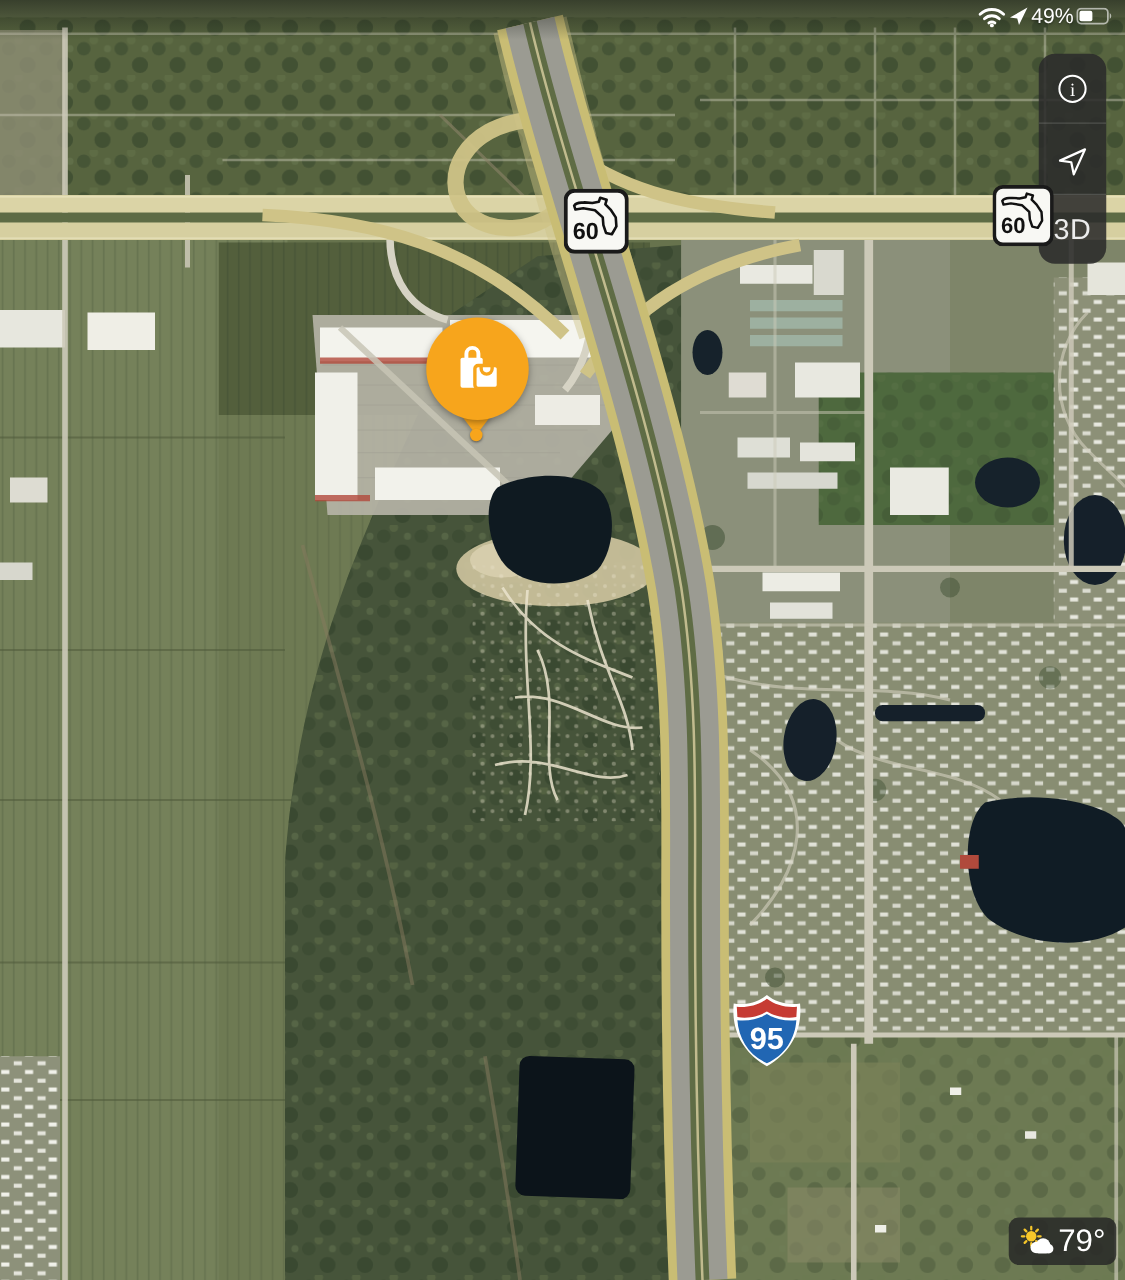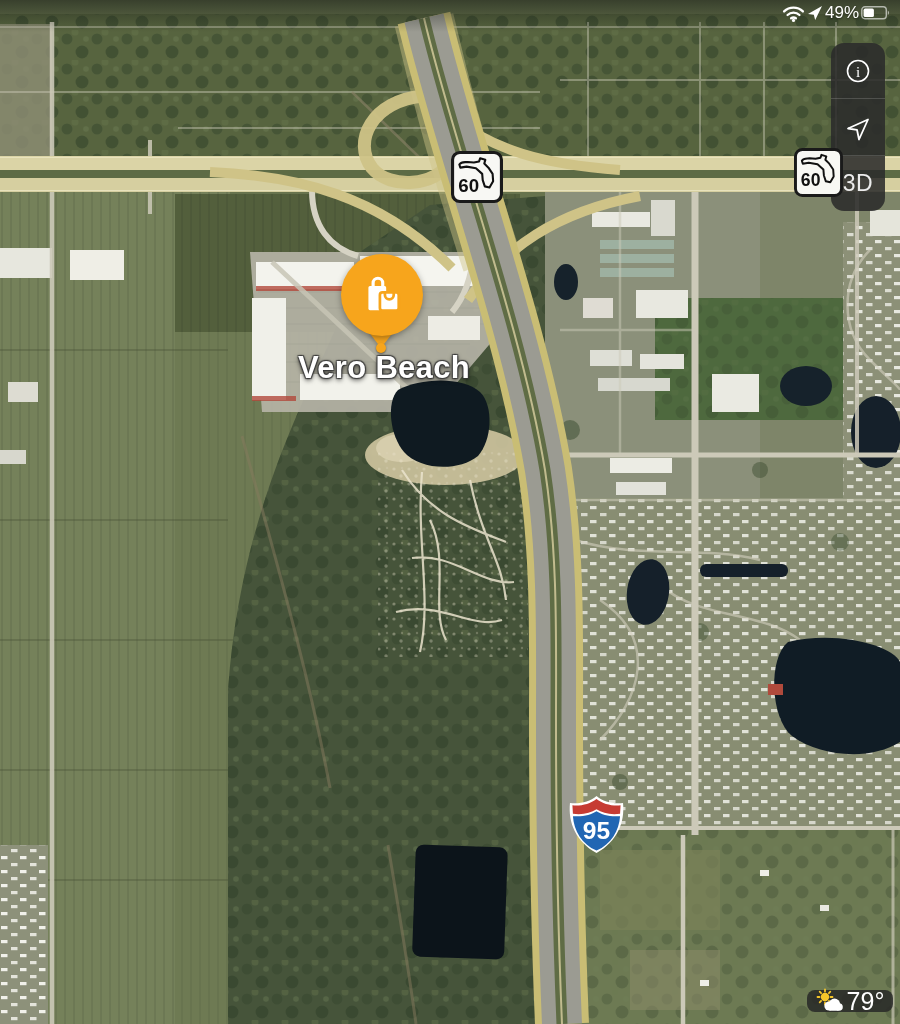--- a/index.html
+++ b/index.html
@@ -37,24 +37,24 @@
                text-align:center; font-size:31px; font-weight:700; line-height:34px;
                color:#fff; white-space:nowrap; letter-spacing:.3px;
                text-shadow:-1px -1px 1px rgba(55,55,55,.8), 1px -1px 1px rgba(55,55,55,.8),
                            -1px 1px 1px rgba(55,55,55,.8), 1px 1px 1px rgba(55,55,55,.8),
                            0 2px 5px rgba(0,0,0,.75); }
 
   
   .shield { position:absolute;padding-left:46px; }
   .shield-fl1 { left:405px; top:151px; }
   .shield-fl2 { left:748px; top:148px; }
-  .shield-i95 { left:522px; top:795px; }
-
-  
-  .weather { position:absolute; right:7px; bottom:12px; width:86px; height:22px;
+  .shield-i95 { left:539px; top:795px; }
+
+  
+  .weather { position:absolute; right:7px; bottom:12px; width:86px; height:38px;
              background:rgba(38,38,38,.84); border-radius:8px; display:flex;
              align-items:center; justify-content:center; gap:4px; color:#fff; }
   .weather .temp { font-size:25px; font-weight:400; line-height:31px; }
 
   svg text { font-family:"Liberation Sans", sans-serif; }
 </style>
 </head>
 <body>
 
 <div id="screen">
@@ -273,21 +273,20 @@
   <div class="pin-circle">
     <svg width="46" height="46" viewBox="0 0 44 44">
       <path d="M13.5,14 v-3.4 a4.6,4.6 0 0 1 9.2,0 V14" stroke="#fff" stroke-width="3" fill="none"></path>
       <rect x="9" y="13.5" width="17" height="23" rx="1.5" fill="#fff"></rect>
       <rect x="20" y="19.5" width="18" height="17.5" rx="2.5" fill="#fff" stroke="#F7A51C" stroke-width="2.6"></rect>
       <path d="M24.8,19.5 v2.4 a4.2,4.2 0 0 0 8.4,0 v-2.4" stroke="#F7A51C" stroke-width="2.6" fill="none"></path>
     </svg>
   </div>
   <div class="pin-dot"></div>
   <div class="poi-label">
-    <div>Vero Beach</div>
   </div>
 
   <div class="shield shield-fl1">
     <svg width="52" height="52" viewBox="0 0 50 50">
       <rect x="1.5" y="1.5" width="47" height="47" rx="7" fill="#f8f8f4" stroke="#1a1a1a" stroke-width="3"></rect>
       <path d="M8,13 C10,10 13,11 16,10.5 L22,11 L27,10 L28,7 L33,8.5 L32,12 L36,16 L40,22 L40.5,29 L37,35 L32.5,34 L30.5,28 L30,22 L24,16.5 L15,15 L9,16 Z" stroke="#111" stroke-width="2" fill="none" stroke-linejoin="round"></path>
       <text x="17" y="39" text-anchor="middle" font-size="18" font-weight="bold" fill="#111">60</text>
     </svg>
   </div>
 

